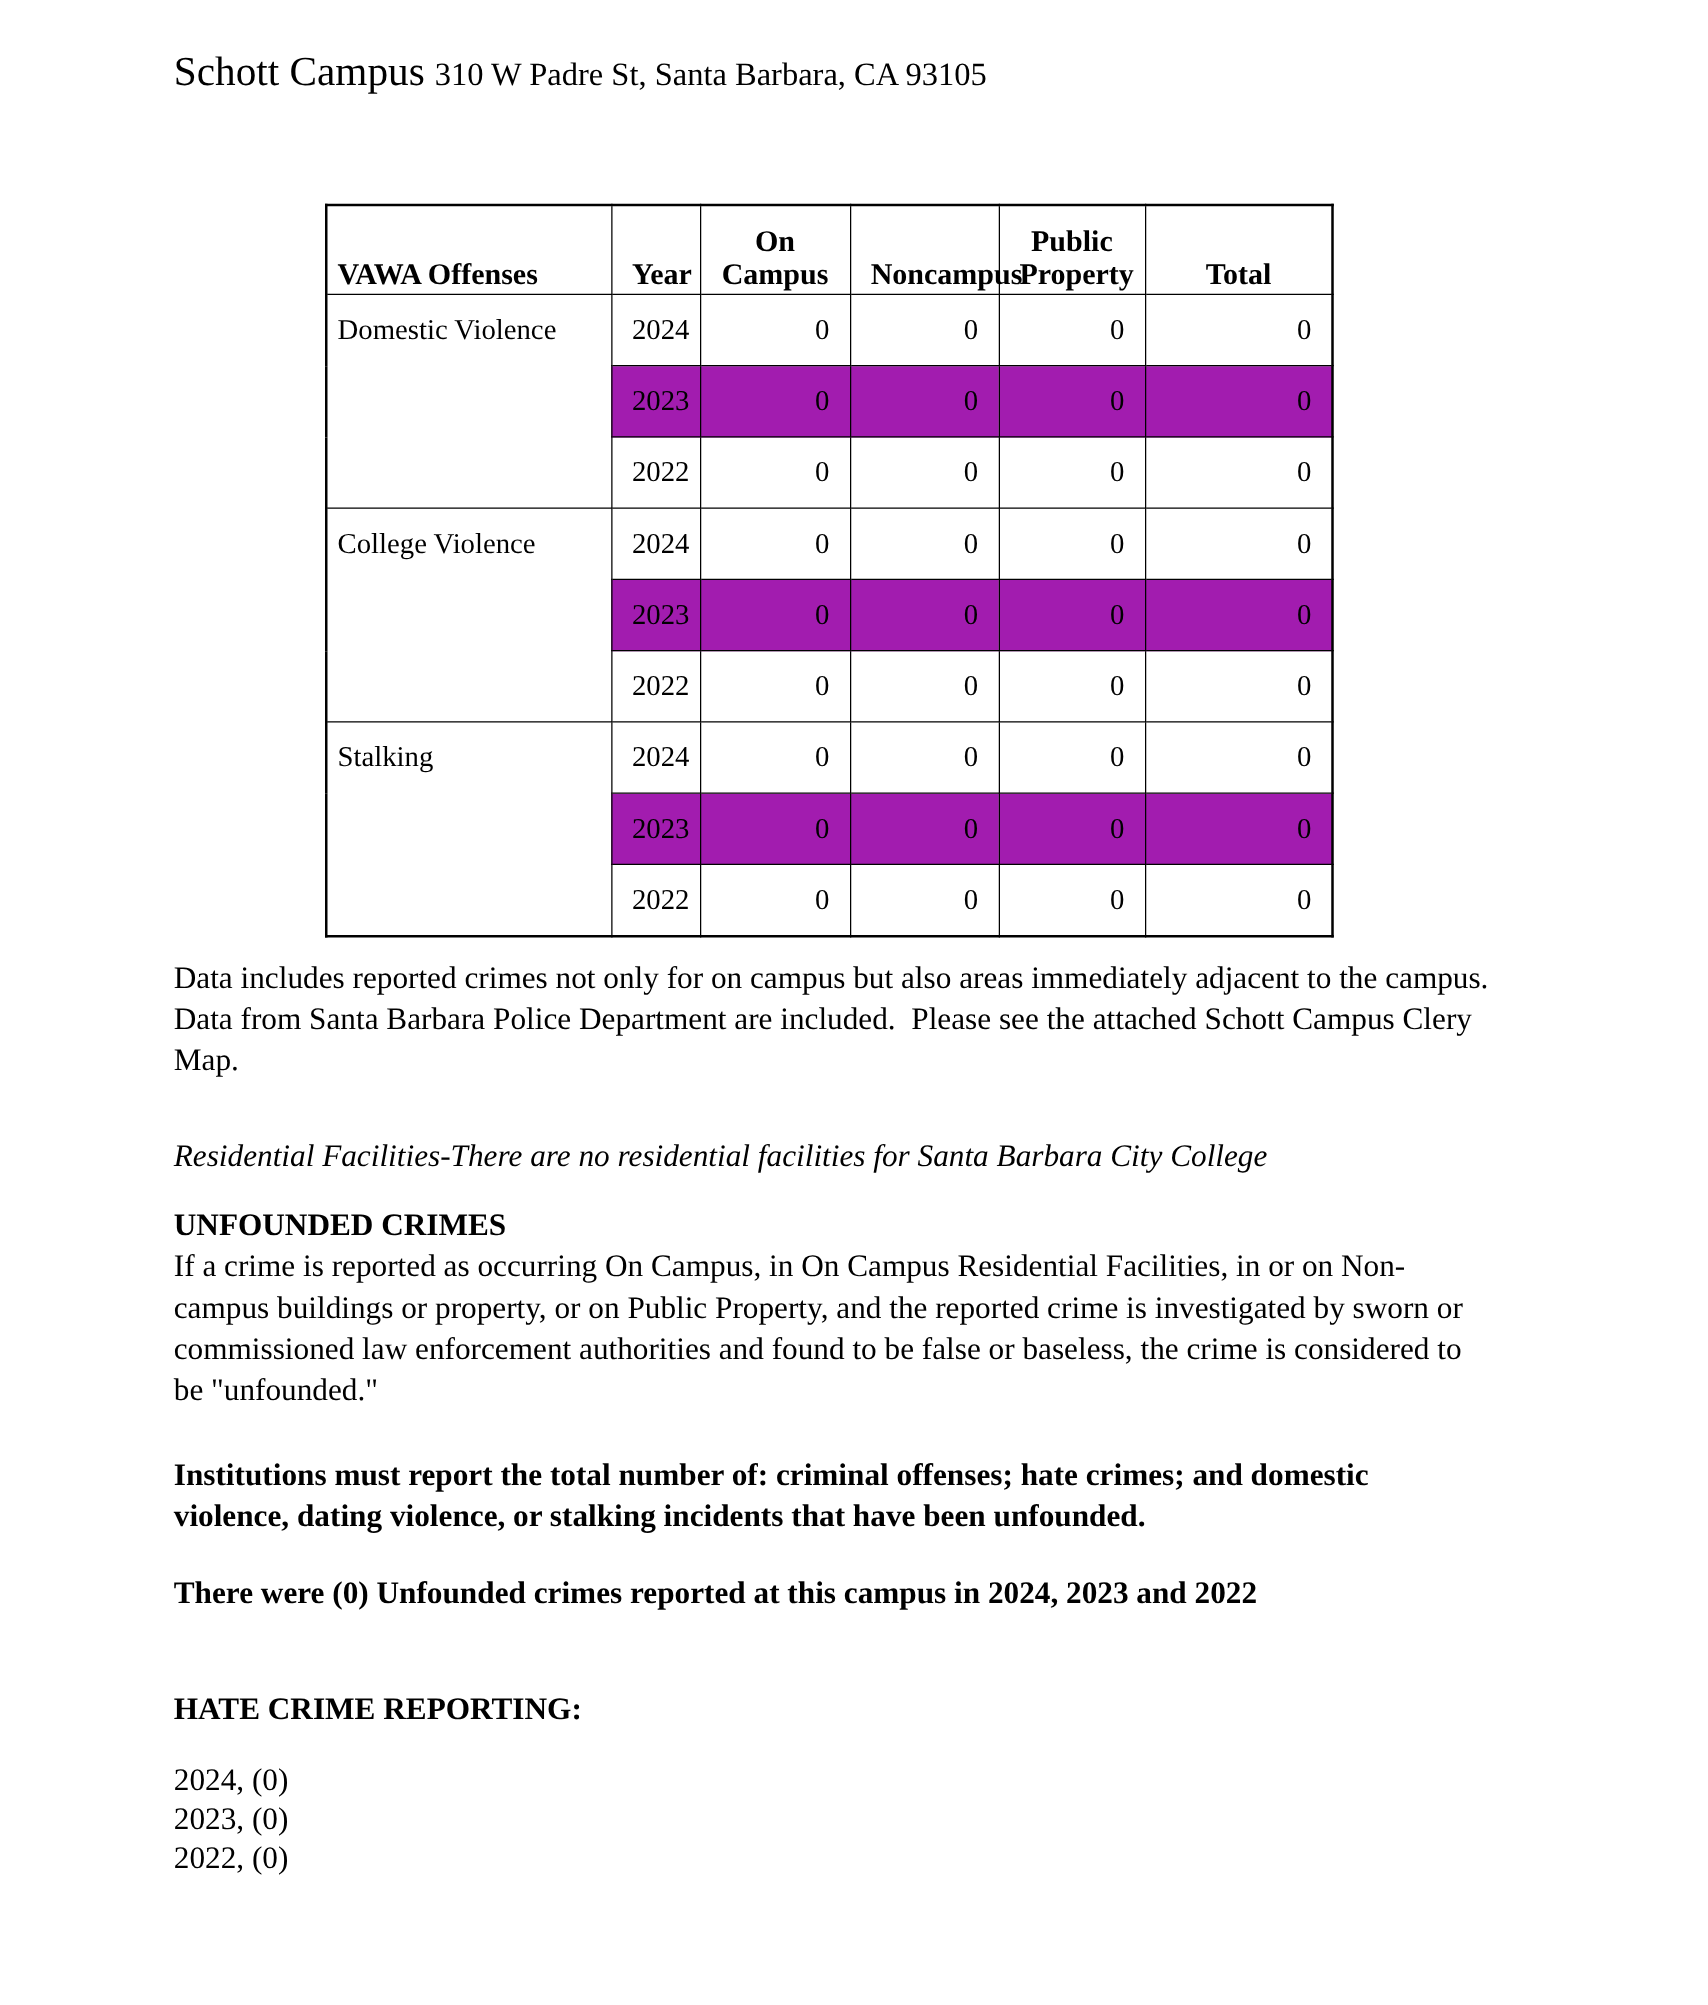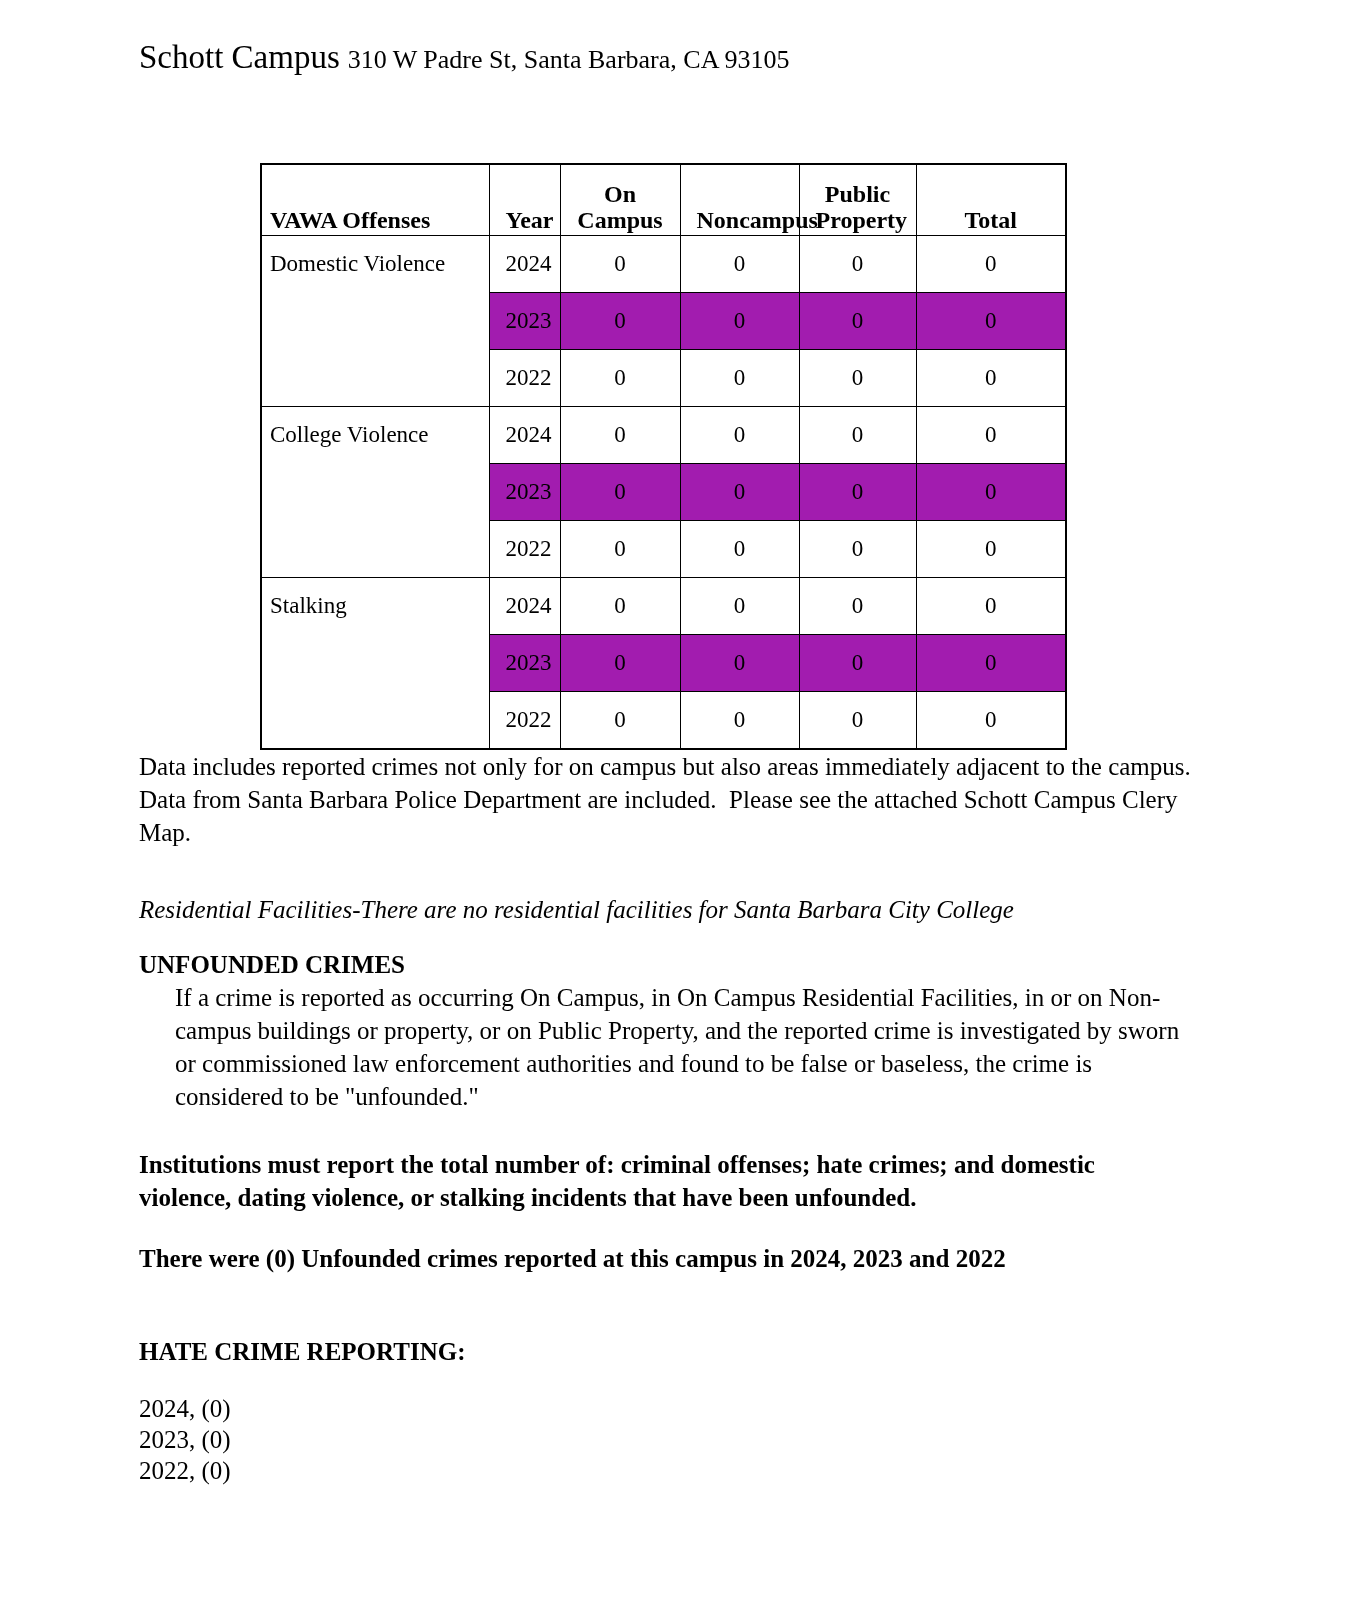--- a/index.html
+++ b/index.html
@@ -45,21 +45,21 @@
     line-height: 26px;
     padding-bottom: 2px;
   }
   table.vawa th.offense-header {
     text-align: left;
     padding-left: 8px;
   }
   table.vawa td {
     height: 25px;
     line-height: 24px;
-    text-align: center;
+    text-align: right;
     vertical-align: middle;
   }
   table.vawa td.offense-cell {
     text-align: left;
     vertical-align: top;
     padding-left: 8px;
     background: #ffffff;
   }
   table.vawa tr.shaded td { background: #a21caf; }
 
@@ -69,24 +69,24 @@
     width: 1054px;
     font-size: 25px;
     line-height: 33px;
   }
   .text-block p, .text-block h2, .text-block .year-line {
     margin: 0; padding: 0;
     font-size: 25px;
     line-height: 33px;
     white-space: pre-wrap;
   }
-  p.adjacent-note { }
+  p.adjacent-note { margin-top: 16px; }
   p.residential-note { margin-top: 44px; font-style: italic; }
   h2.unfounded-heading { margin-top: 22px; font-weight: bold; }
-  p.unfounded-definition { margin-top: 0; margin-left: 36px; }
+  p.unfounded-definition { margin-top: 0; }
   p.reporting-requirement { margin-top: 35px; font-weight: bold; }
   p.unfounded-summary { margin-top: 28px; font-weight: bold; }
   h2.hate-heading { margin-top: 60px; font-weight: bold; }
   .hate-years { margin-top: 25px; }
   .hate-years .year-line { line-height: 31px; }
 </style>
 </head>
 <body>
 
 <div class="page">

